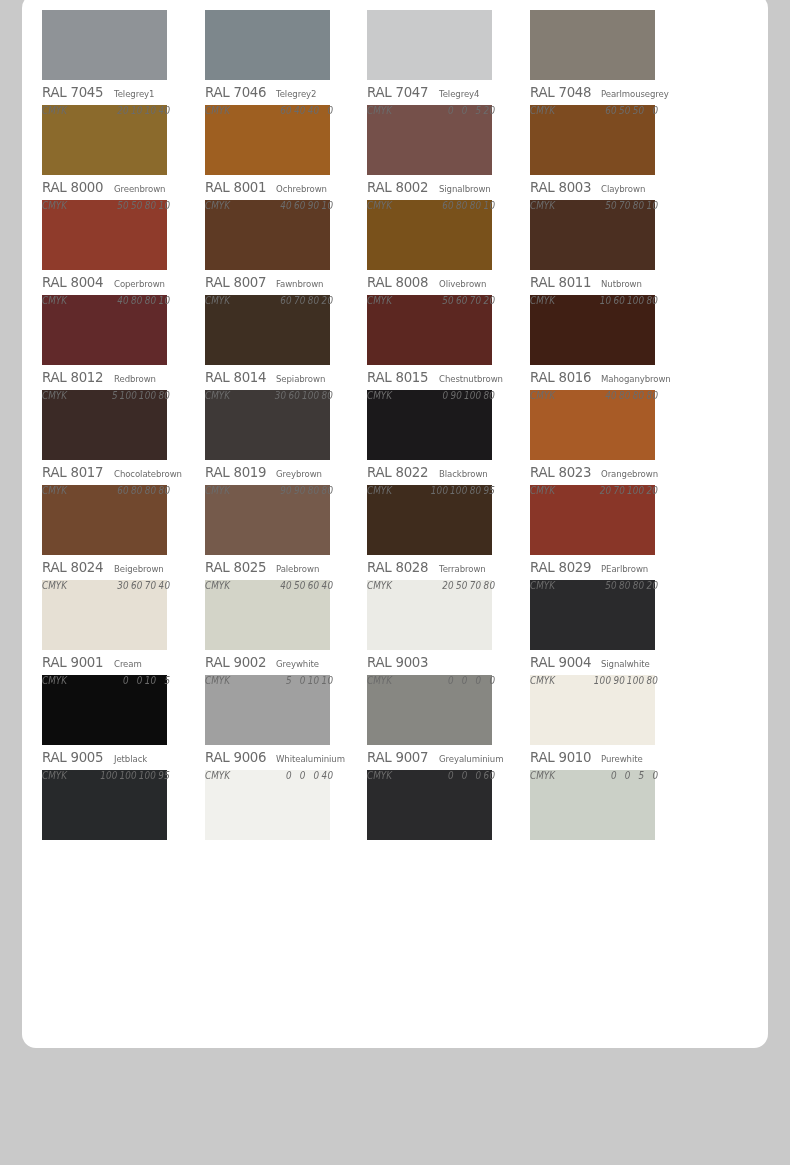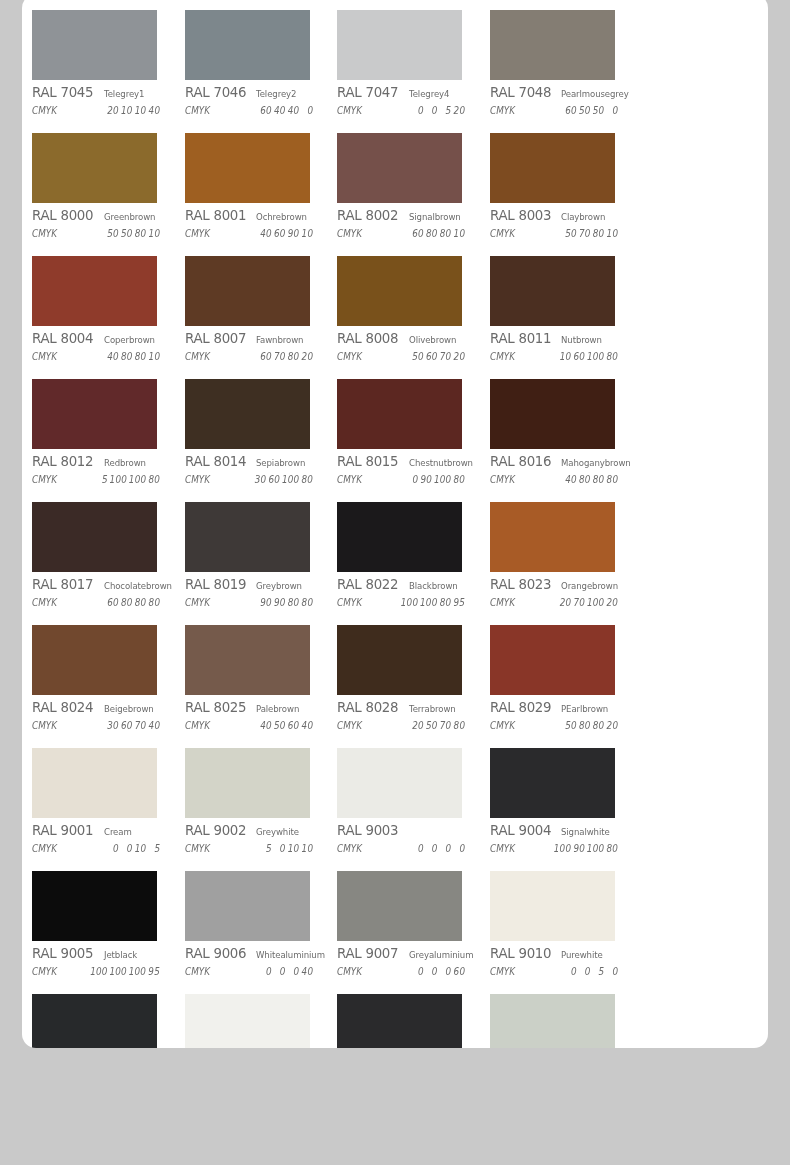--- a/index.html
+++ b/index.html
@@ -32,23 +32,23 @@
     position: absolute;
     left: 0px;
     top: 16px;
     width: 746px;
     display: flex;
     flex-wrap: wrap;
   }
 
   .swatch-cell {
     width: 142.6px;
-    margin-left: 10px;
+    margin-left: 20px;
     margin-bottom: 0px;
-    height: 123px;
+    height: 95px;
     box-sizing: border-box;
   }
 
   .swatch-chip {
     width: 125px;
     height: 70px;
     display: block;
   }
 
   .swatch-meta {

